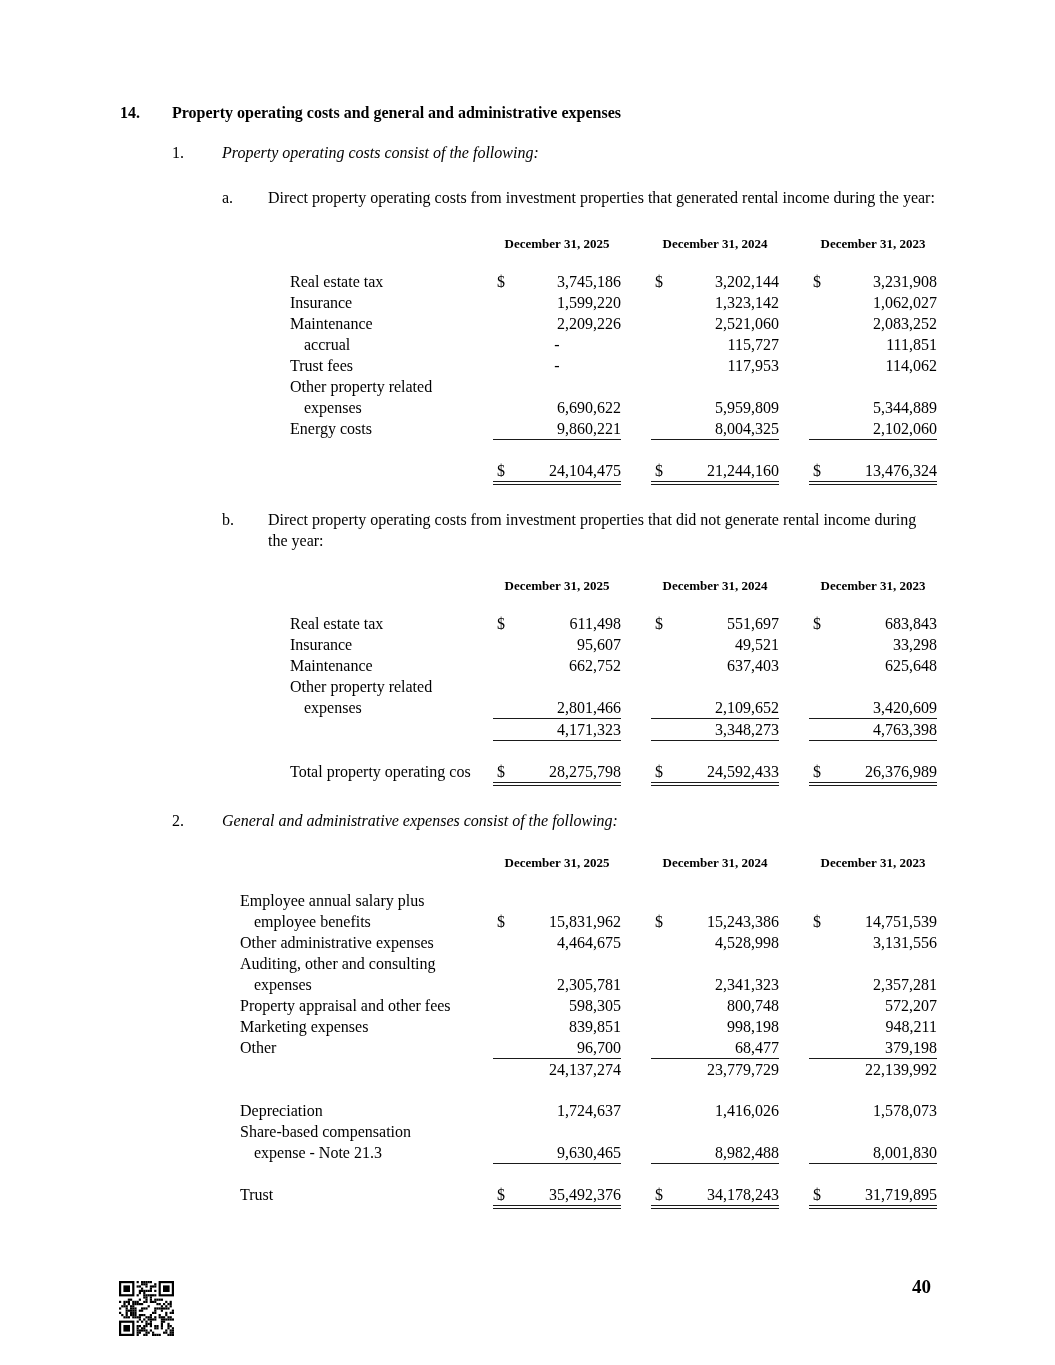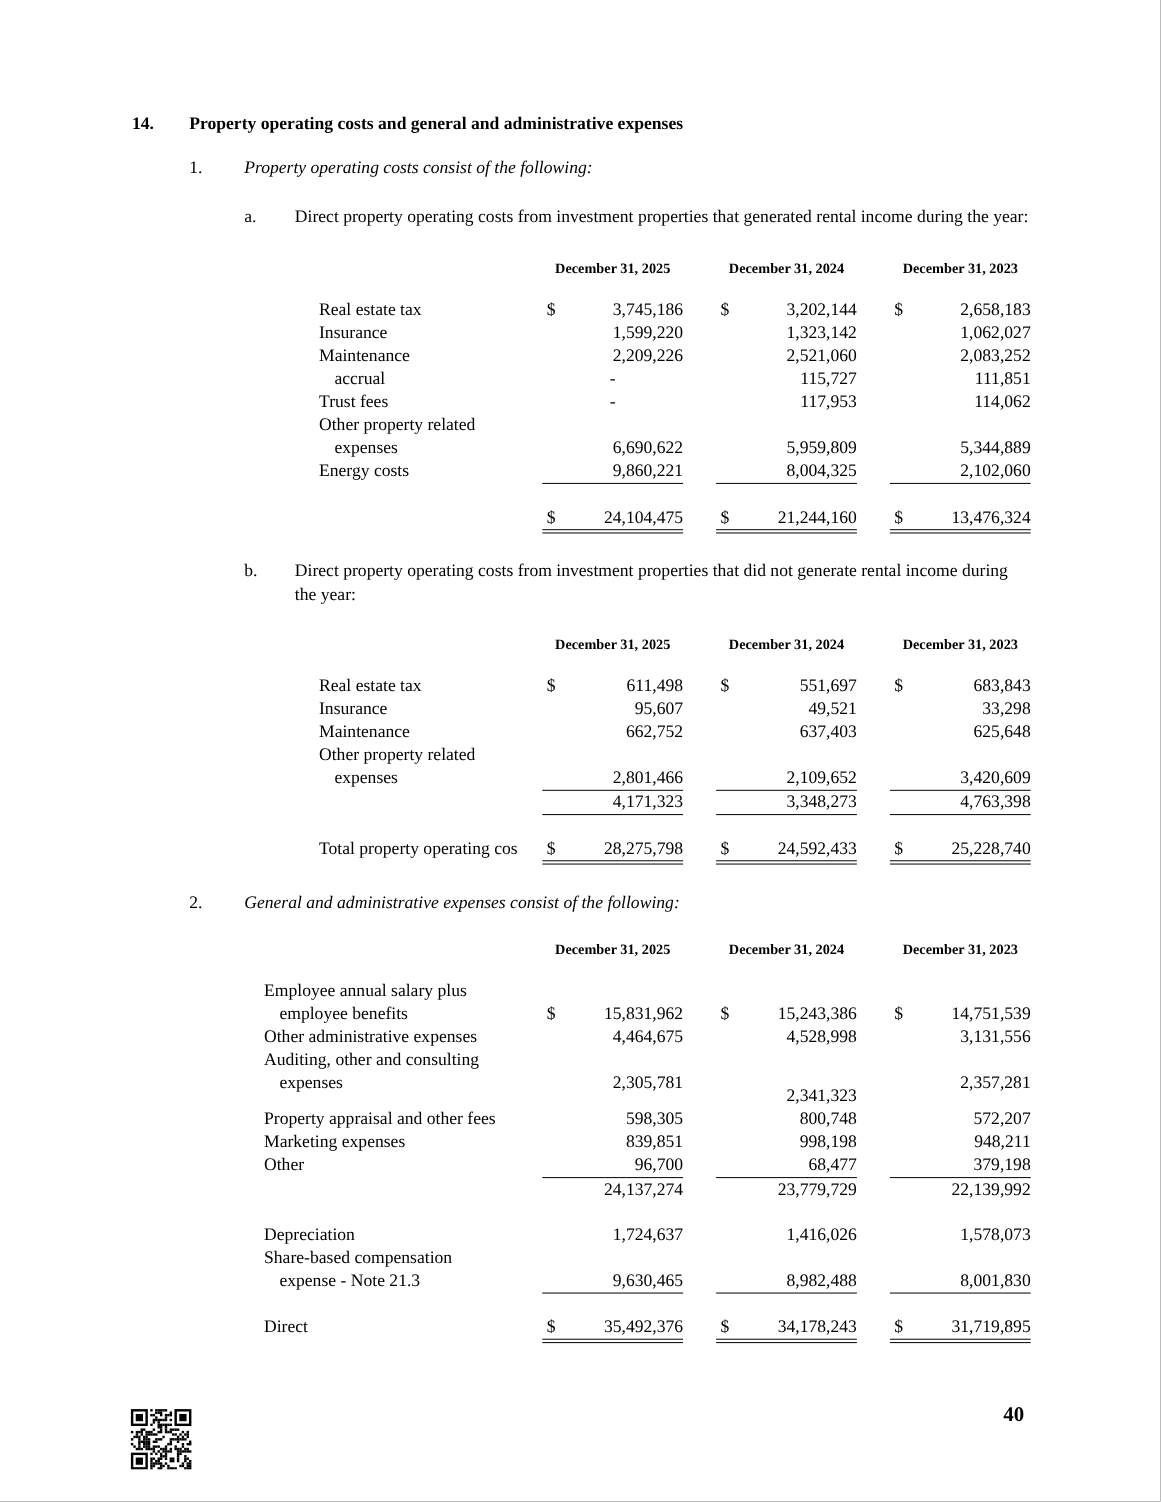--- a/index.html
+++ b/index.html
@@ -79,21 +79,21 @@
         <div class="money" style="grid-column: 2;">
           <span class="cur">$</span>
           <span class="val">3,745,186</span>
         </div>
         <div class="money" style="grid-column: 4;">
           <span class="cur">$</span>
           <span class="val">3,202,144</span>
         </div>
         <div class="money" style="grid-column: 6;">
           <span class="cur">$</span>
-          <span class="val">2,658,183</span>
+          <span class="val">3,231,908</span>
         </div>
       </div>
       <div class="t-row">
         <div class="t-label">Insurance</div>
         <div class="money" style="grid-column: 2;">
           <span class="val">1,599,220</span>
         </div>
         <div class="money" style="grid-column: 4;">
           <span class="val">1,323,142</span>
         </div>
@@ -266,21 +266,21 @@
         <div class="money u-double" style="grid-column: 2;">
           <span class="cur">$</span>
           <span class="val">28,275,798</span>
         </div>
         <div class="money u-double" style="grid-column: 4;">
           <span class="cur">$</span>
           <span class="val">24,592,433</span>
         </div>
         <div class="money u-double" style="grid-column: 6;">
           <span class="cur">$</span>
-          <span class="val">25,228,740</span>
+          <span class="val">26,376,989</span>
         </div>
       </div>
     </div>
 
   <div class="item l1" style="margin-top:24px;">
     <span class="num">2.</span>
     <span class="body">General and administrative expenses consist of the following:</span>
   </div>
 
   <div class="fin-table wide" style="margin-top:21px;">
@@ -321,21 +321,21 @@
         </div>
       </div>
       <div class="t-row">
         <div class="t-label">Auditing, other and consulting</div>
       </div>
       <div class="t-row">
         <div class="t-label ind">expenses</div>
         <div class="money" style="grid-column: 2;">
           <span class="val">2,305,781</span>
         </div>
-        <div class="money" style="grid-column: 4; margin-top: 12px;">
+        <div class="money" style="grid-column: 4;">
           <span class="val">2,341,323</span>
         </div>
         <div class="money" style="grid-column: 6;">
           <span class="val">2,357,281</span>
         </div>
       </div>
       <div class="t-row">
         <div class="t-label">Property appraisal and other fees</div>
         <div class="money" style="grid-column: 2;">
           <span class="val">598,305</span>
@@ -406,21 +406,21 @@
         </div>
         <div class="money u-single" style="grid-column: 4;">
           <span class="val">8,982,488</span>
         </div>
         <div class="money u-single" style="grid-column: 6;">
           <span class="val">8,001,830</span>
         </div>
       </div>
       <div class="t-spacer"></div>
       <div class="t-row">
-        <div class="t-label">Direct</div>
+        <div class="t-label">Trust</div>
         <div class="money u-double" style="grid-column: 2;">
           <span class="cur">$</span>
           <span class="val">35,492,376</span>
         </div>
         <div class="money u-double" style="grid-column: 4;">
           <span class="cur">$</span>
           <span class="val">34,178,243</span>
         </div>
         <div class="money u-double" style="grid-column: 6;">
           <span class="cur">$</span>

